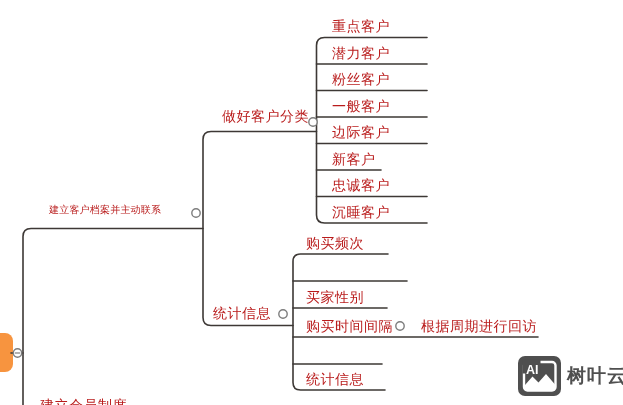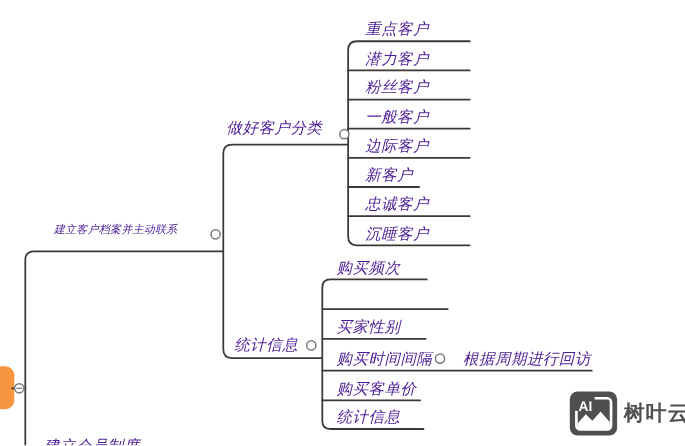--- a/index.html
+++ b/index.html
@@ -2,22 +2,22 @@
 <html><head>
 <meta charset="utf-8">
 <style>
   html,body{margin:0;padding:0;background:#fff;}
   #stage{
     position:relative;width:623px;height:405px;background:#ffffff;
     overflow:hidden;font-family:"Liberation Sans","DejaVu Sans",sans-serif;
   }
   #wires{position:absolute;left:0;top:0;}
   .node{
-    position:absolute;white-space:nowrap;color:#4c1d95;
-    font-size:14px;letter-spacing:0.5px;line-height:1.15;cursor:default;font-style:italic;
+    position:absolute;white-space:nowrap;color:#b91c1c;
+    font-size:14px;letter-spacing:0.5px;line-height:1.15;cursor:default;
   }
   .node.main{font-size:10px;letter-spacing:0.2px;}
   .node.clipped{font-size:14px;}
   .brand-text{
     position:absolute;left:567px;top:363px;font-size:19px;font-weight:bold;
     color:#4f4f4f;letter-spacing:1px;white-space:nowrap;
   }
 </style>
 </head>
 <body>
@@ -59,36 +59,35 @@
       <rect x="518" y="356" width="43" height="40" rx="7" fill="#4f4f4f"></rect>
       <rect x="524" y="362" width="31.5" height="28.5" rx="3.5" fill="none" stroke="#ffffff" stroke-width="2.4"></rect>
       <path d="M 525 390.5 L 525 385 L 532.5 376.5 L 538.5 382.5 L 546 374 L 555 384.5 L 555 390.5 Z" fill="#ffffff"></path>
       <rect x="522.5" y="359.5" width="18" height="14" fill="#4f4f4f"></rect>
       <text x="526" y="373.5" font-size="12.5" font-weight="bold" fill="#ffffff" font-family="Liberation Sans, DejaVu Sans, sans-serif">AI</text>
     </g>
   </svg>
 
   <div class="node main" style="left:49px;top:204px;">建立客户档案并主动联系</div>
 
-  <div class="node" style="left:206px;top:108px;">做好客户分类</div>
+  <div class="node" style="left:222px;top:108px;">做好客户分类</div>
 
   <div class="node" style="left:332px;top:18px;">重点客户</div>
   <div class="node" style="left:332px;top:45px;">潜力客户</div>
   <div class="node" style="left:332px;top:71px;">粉丝客户</div>
   <div class="node" style="left:332px;top:98px;">一般客户</div>
   <div class="node" style="left:332px;top:124px;">边际客户</div>
   <div class="node" style="left:332px;top:151px;text-align:right;">新客户</div>
   <div class="node" style="left:332px;top:177px;">忠诚客户</div>
   <div class="node" style="left:332px;top:204px;text-align:center;">沉睡客户</div>
 
   <div class="node" style="left:213px;top:305px;">统计信息</div>
 
   <div class="node" style="left:306px;top:235px;">购买频次</div>
   <div class="node" style="left:306px;top:289px;">买家性别</div>
   <div class="node" style="left:306px;top:318px;">购买时间间隔</div>
   <div class="node" style="left:421px;top:318px;">根据周期进行回访</div>
-  <div class="node" style="left:306px;top:345px;">购买客单价</div>
   <div class="node" style="left:306px;top:371px;">统计信息</div>
 
   <div class="node clipped" style="left:40px;top:397px;">建立会员制度</div>
 
   <div class="brand-text">树叶云</div>
 </div>
 
 </body></html>

